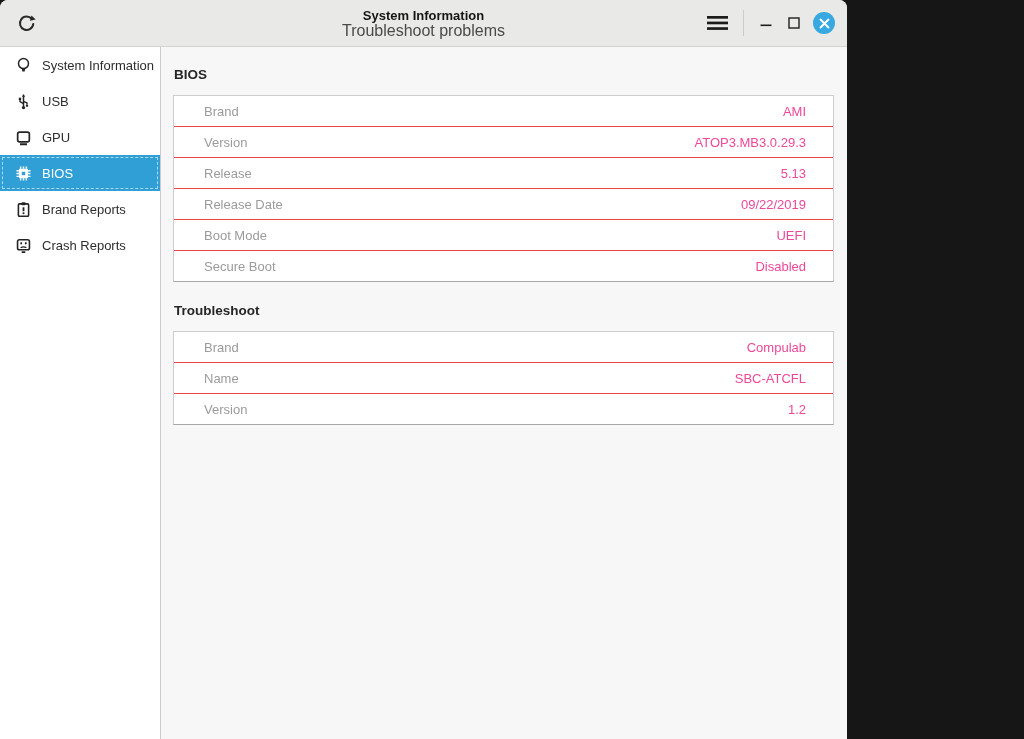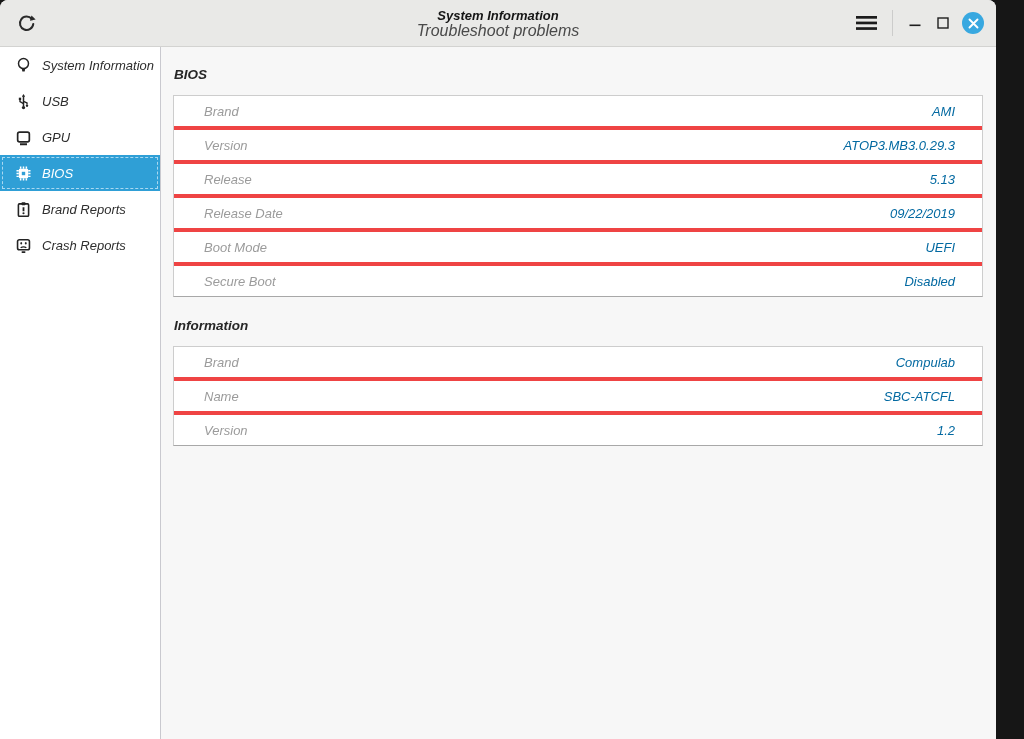--- a/index.html
+++ b/index.html
@@ -4,26 +4,25 @@
 <style>
   html,body{margin:0;padding:0;}
   body{
     width:1024px;height:739px;
     background:#161616;
     font-family:"Liberation Sans","DejaVu Sans",sans-serif;
     overflow:hidden;
     -webkit-font-smoothing:antialiased;
   }
   .window{
-    width:996px;height:739px;
+    width:847px;height:739px;
     border-radius:8px 8px 0 0;
     overflow:hidden;
     display:flex;flex-direction:column;
     background:#f7f7f7;
-    font-style:italic;
   }
   
   .titlebar{
     height:46px;flex:0 0 46px;
     background:#e9e9e7;
     border-bottom:1px solid #d3d3d1;
     display:flex;align-items:center;
     position:relative;
   }
   .icon-btn{
@@ -82,26 +81,26 @@
   .section-title.second{margin-top:21px;}
   .card{
     background:#ffffff;
     border:1px solid #cdcdcd;
     border-bottom-color:#a8a8a8;
   }
   .row{
     height:30px;
     display:flex;align-items:center;justify-content:space-between;
     padding:0 27px 0 30px;
-    border-bottom:4px solid #ef4444;
+    border-bottom:1px solid #ef4444;
     font-size:13px;
   }
   .row:last-child{border-bottom:none;gap:37px;}
   .row-label{color:#9b9b9b;}
-  .row-value{color:#0369a1;}
+  .row-value{color:#ec4899;}
   svg{display:block;}
 </style>
 </head>
 <body>
 
 <div class="window">
 
   <div class="titlebar">
     <button class="icon-btn refresh-btn">
       <span>
@@ -258,21 +257,21 @@
         <div class="row">
           <span class="row-label">Boot Mode</span>
           <span class="row-value">UEFI</span>
         </div>
         <div class="row">
           <span class="row-label">Secure Boot</span>
           <span class="row-value">Disabled</span>
         </div>
       </div>
 
-      <div class="section-title second">Information</div>
+      <div class="section-title second">Troubleshoot</div>
       <div class="card">
         <div class="row">
           <span class="row-label">Brand</span>
           <span class="row-value">Compulab</span>
         </div>
         <div class="row">
           <span class="row-label">Name</span>
           <span class="row-value">SBC-ATCFL</span>
         </div>
         <div class="row">

